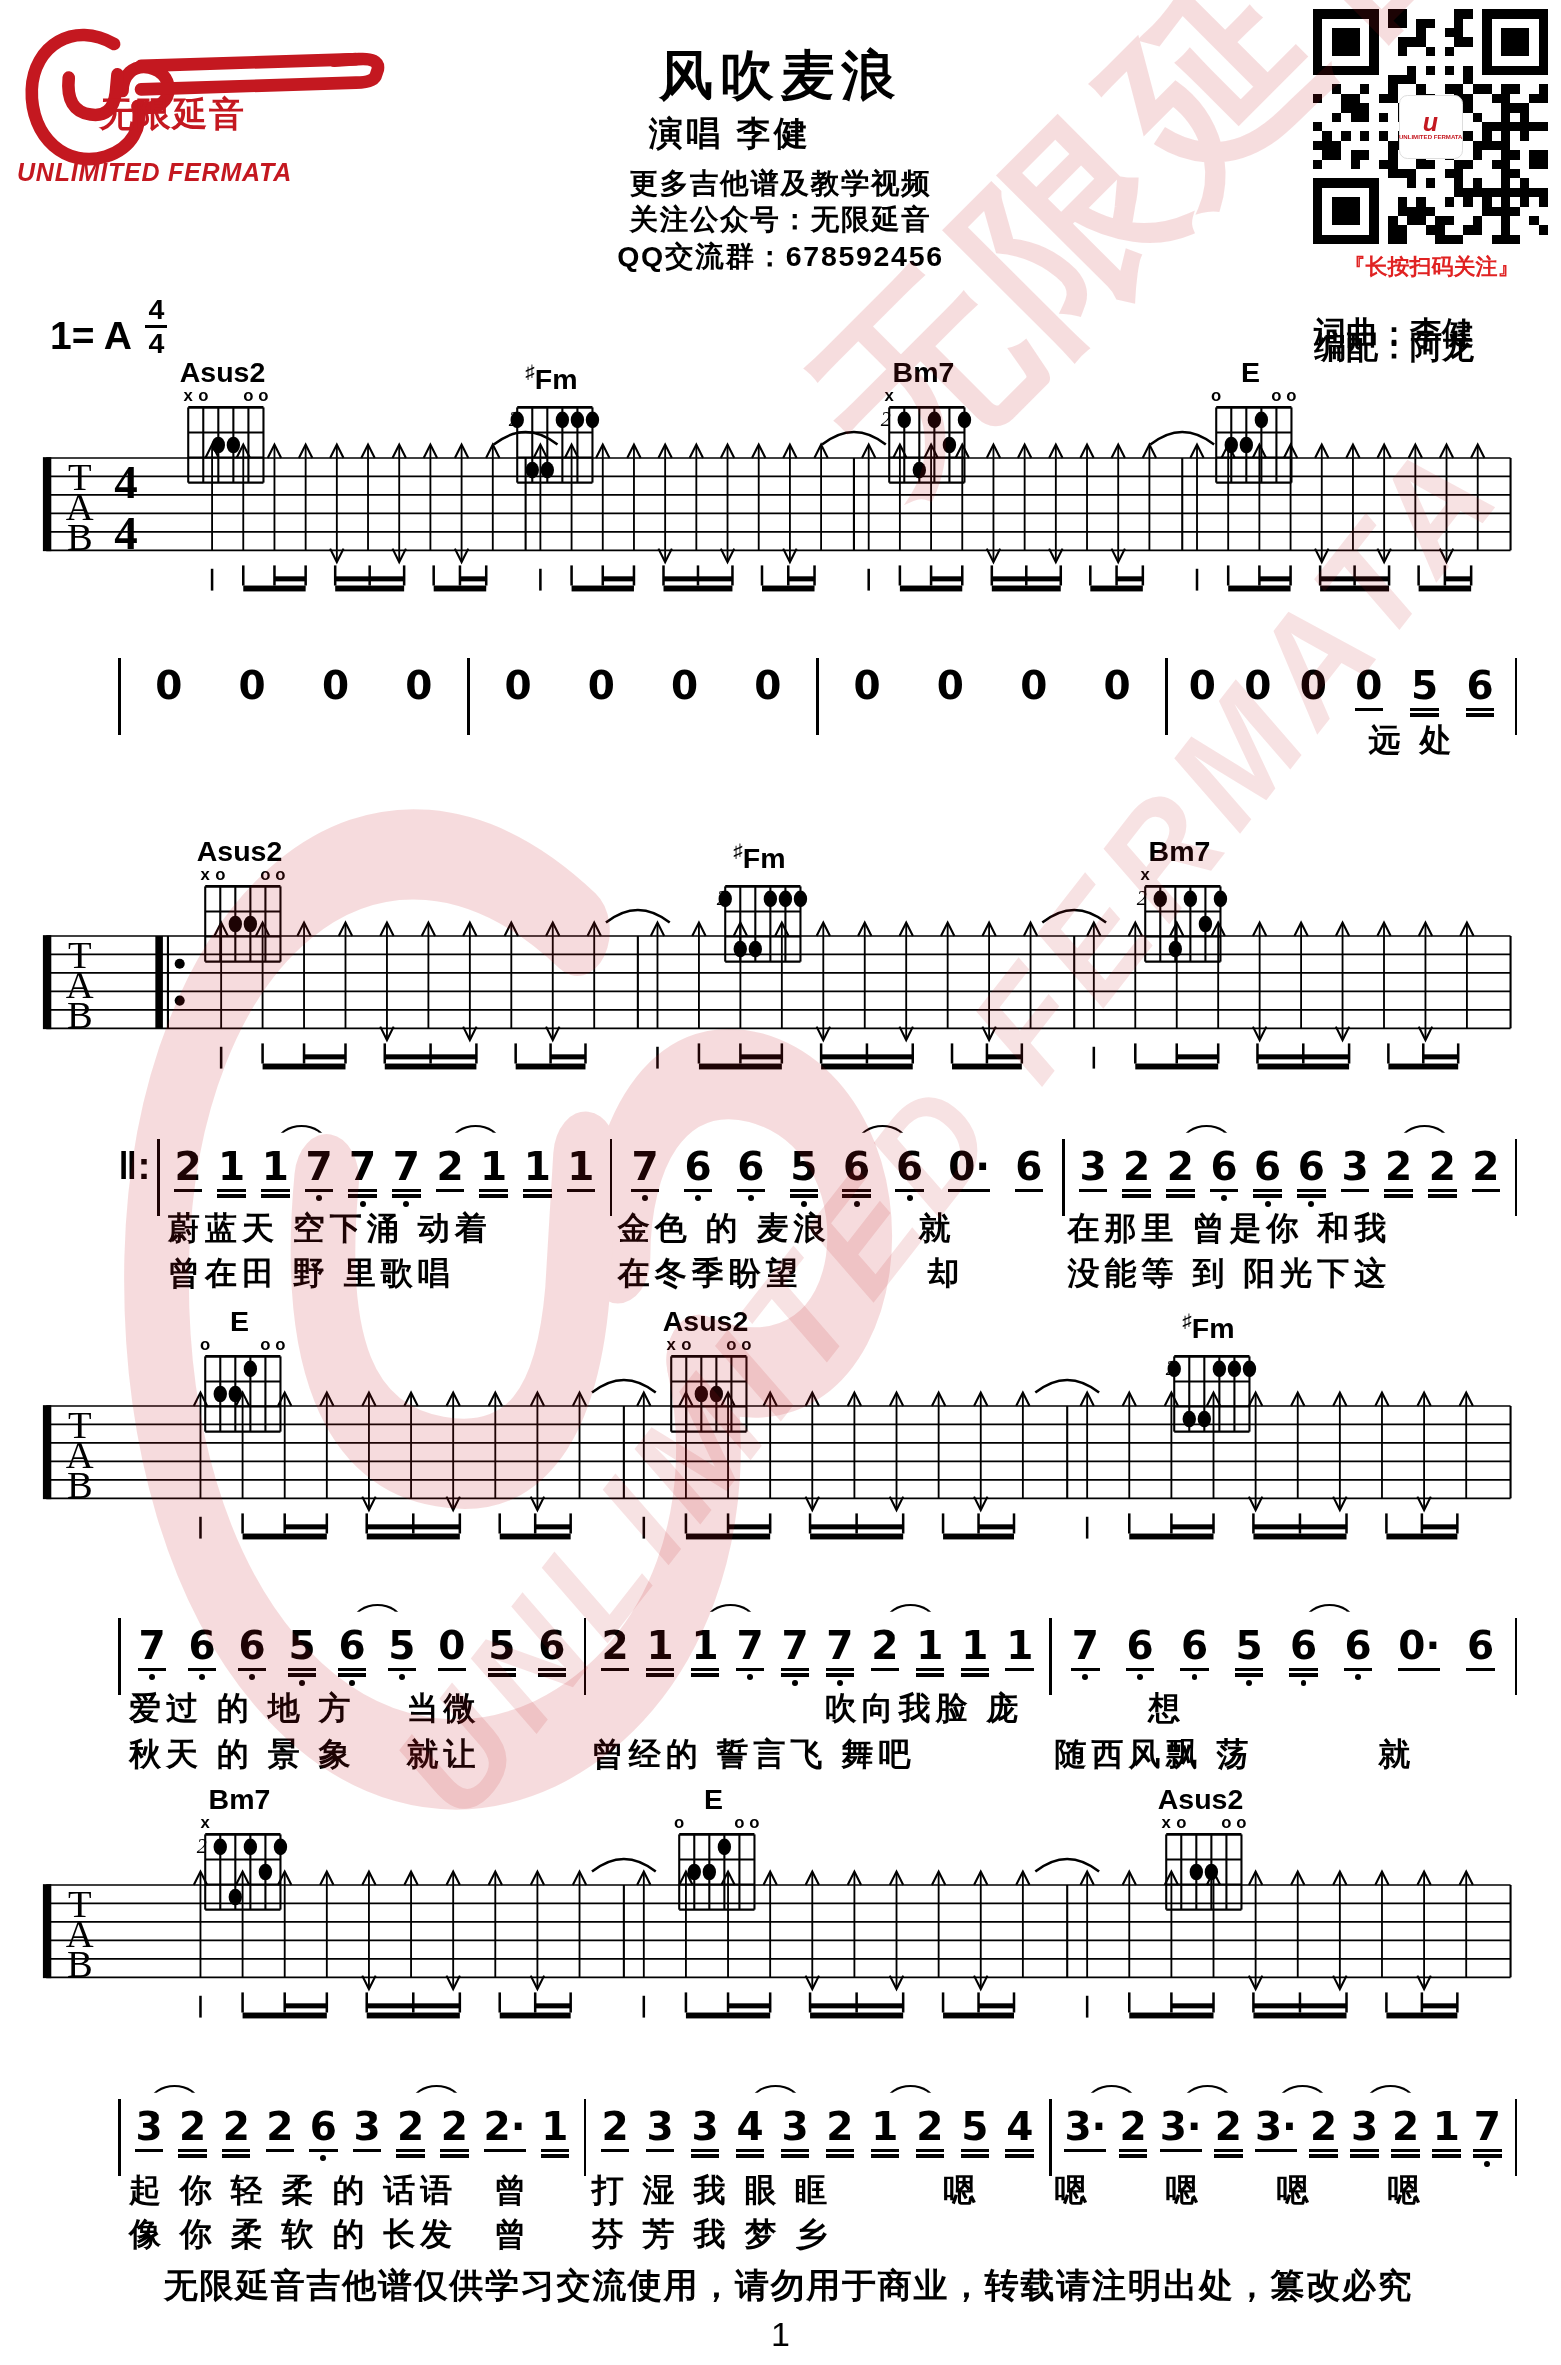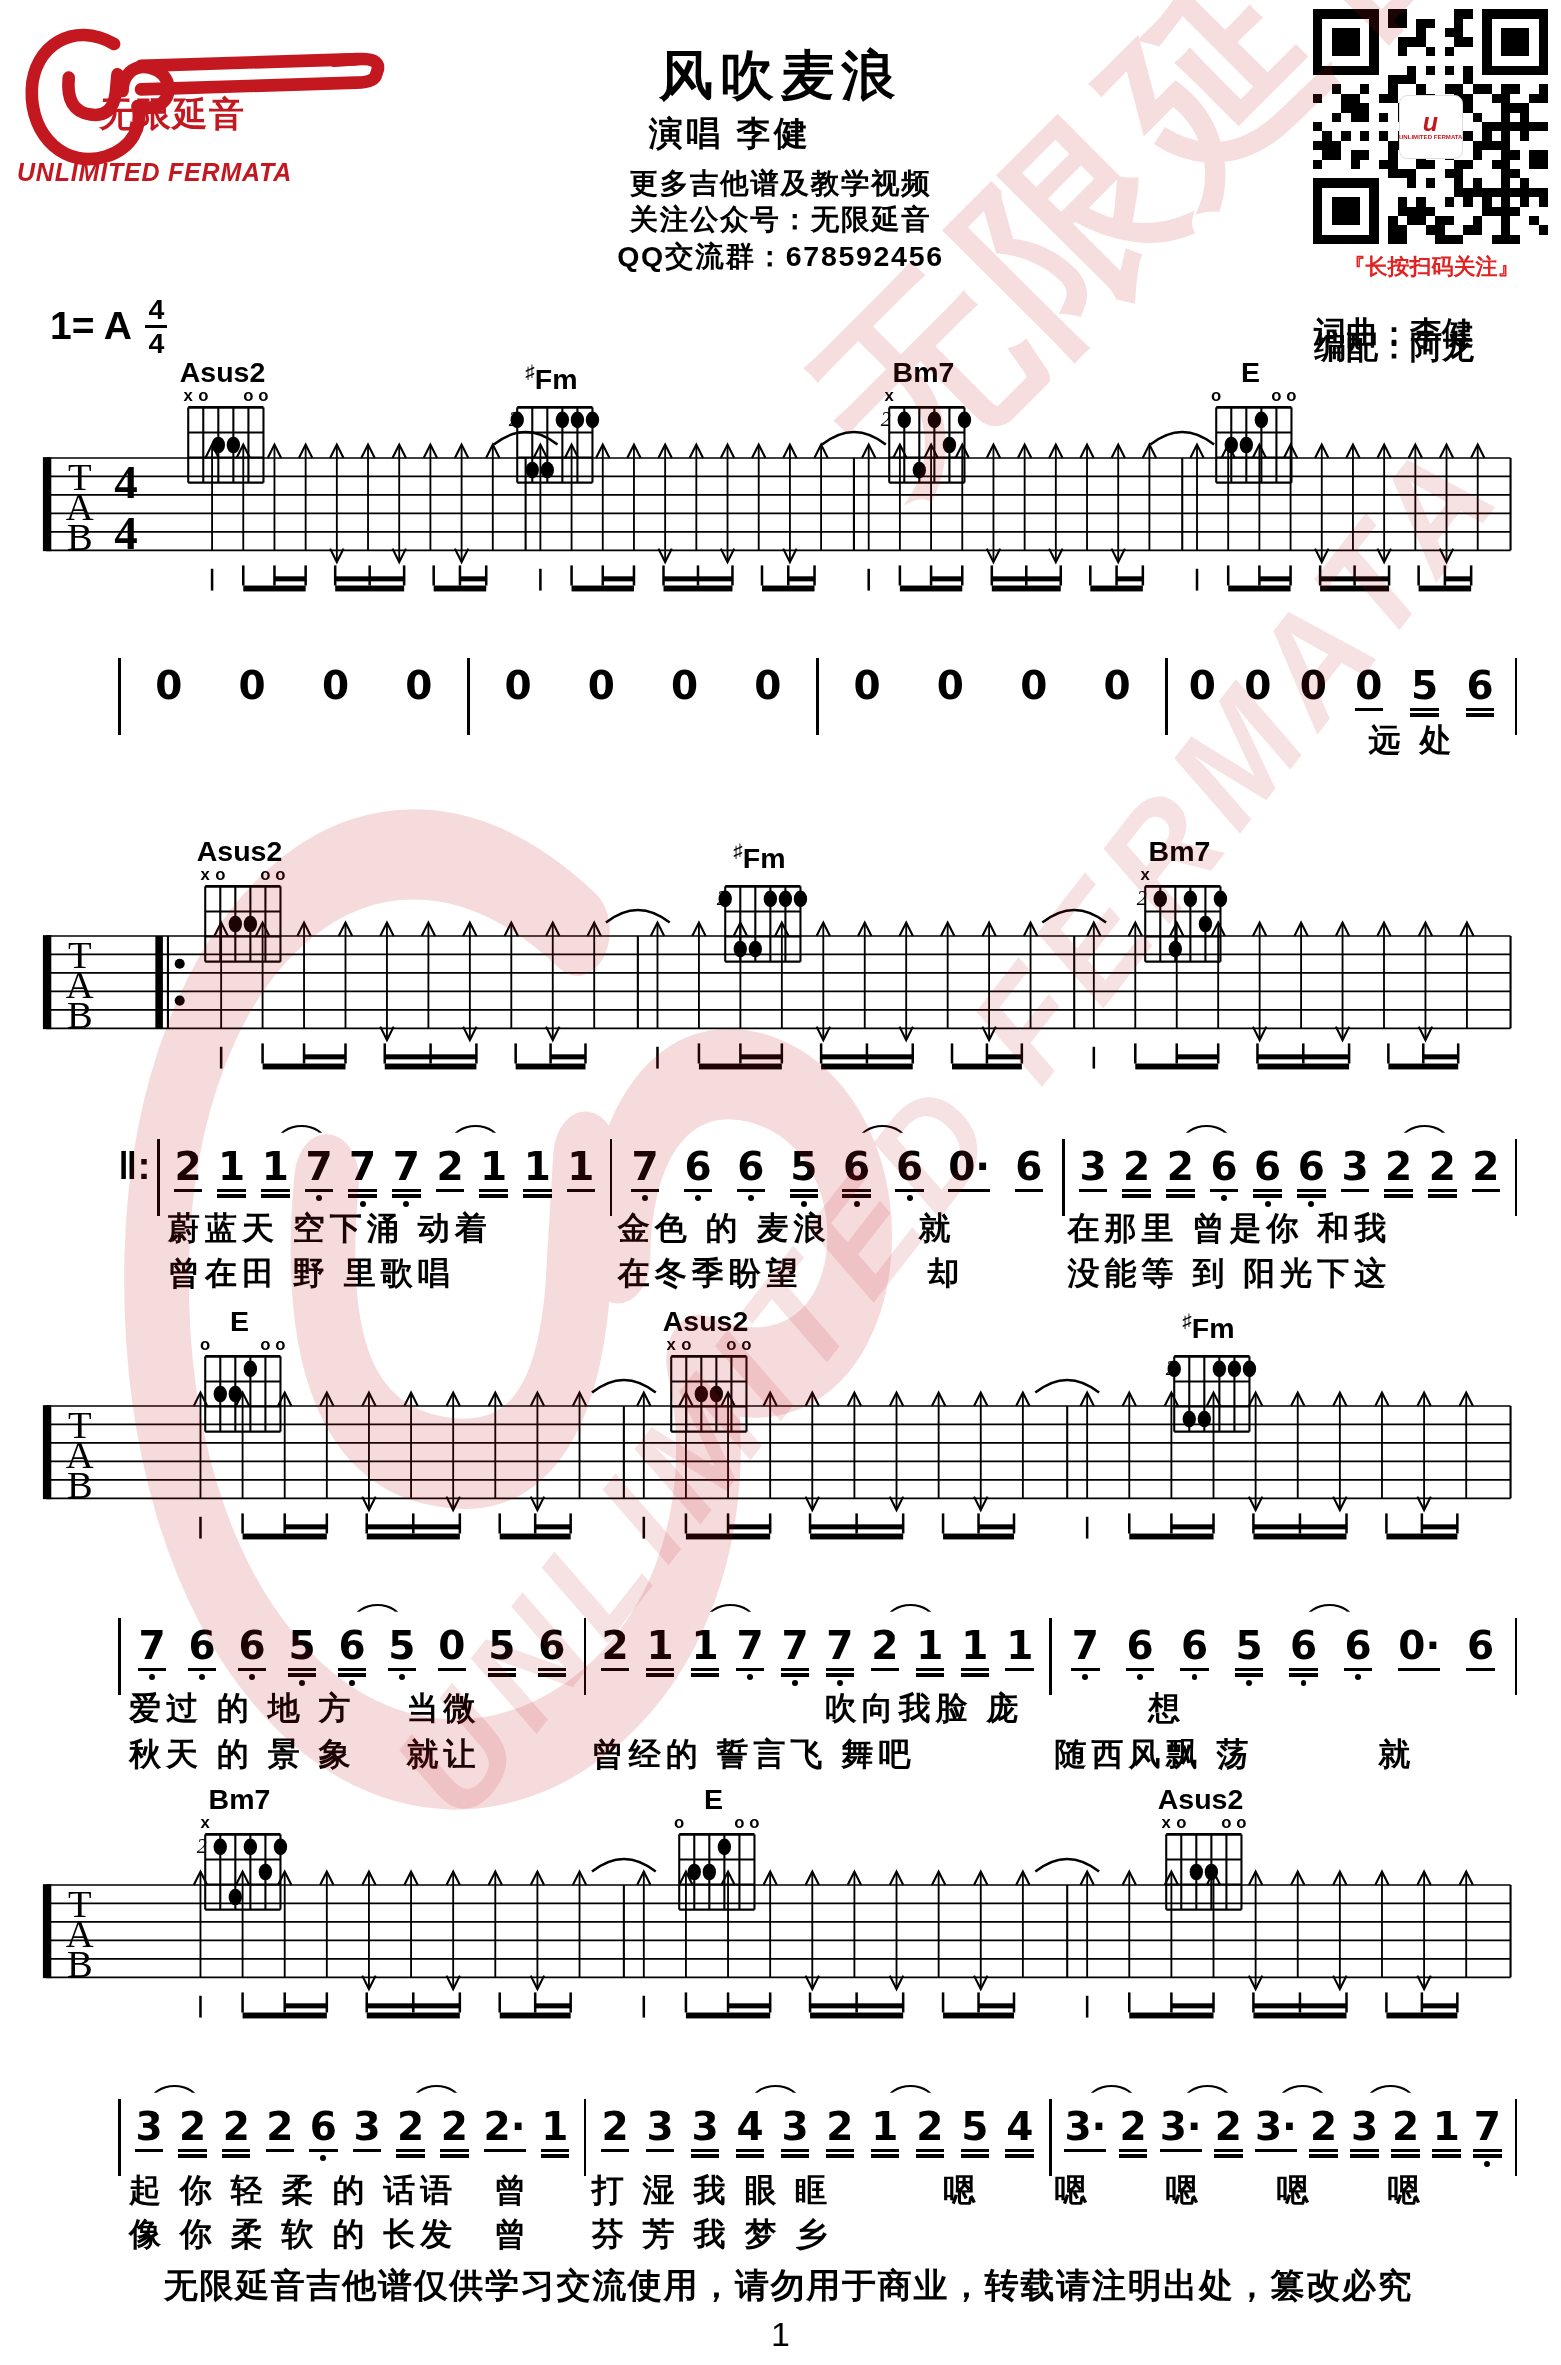--- a/index.html
+++ b/index.html
@@ -18,21 +18,21 @@
   #qr-grid div{background:#fff;}
   #qr-grid div.on{background:#000;}
   #qr-badge{position:absolute;left:50%;top:50%;width:62px;height:62px;transform:translate(-50%,-50%);
             background:#fff;border:1.7px solid #ddd;border-radius:8.4px;display:flex;flex-direction:column;
             align-items:center;justify-content:center;}
   #qr-badge .g{color:#c41820;font-size:25px;font-weight:bold;font-style:italic;line-height:22px;}
   #qr-badge .t{color:#c41820;font-size:7.6px;font-weight:bold;transform:scale(.8);white-space:nowrap;}
   #qr-caption{left:1297px;top:252px;width:269px;text-align:center;font-size:22px;font-weight:bold;color:#e02222;}
   #credit1{left:1314px;top:285px;font-size:32px;font-weight:bold;margin-top:27px;}
   #credit2{left:1314px;top:326px;font-size:32px;font-weight:bold;}
-  #keysig{left:50px;top:295px;font-size:39px;font-weight:bold;display:flex;align-items:center;gap:13.4px;}
+  #keysig{left:50px;top:295px;font-size:39px;font-weight:bold;display:flex;align-items:flex-end;gap:13.4px;}
   #keysig .frac{display:inline-flex;flex-direction:column;align-items:center;font-size:28.5px;line-height:28.5px;}
   #keysig .frac .bar{width:22px;height:2.5px;background:#000;margin:1.7px 0;}
   
   .chord{position:absolute;width:109px;text-align:center;}
   .chord-name{font-size:28.5px;font-weight:bold;height:34px;line-height:34px;}
   .chord-name sup{font-size:18.5px;}
   
   .jp-row{position:absolute;left:118px;right:44px;display:flex;align-items:flex-start;}
   .jp-bar{width:2.5px;height:77px;background:#000;margin-top:-8.4px;flex:none;}
   .jp-meas{flex:1;display:flex;justify-content:space-around;align-items:flex-start;padding:0 6.7px;}

